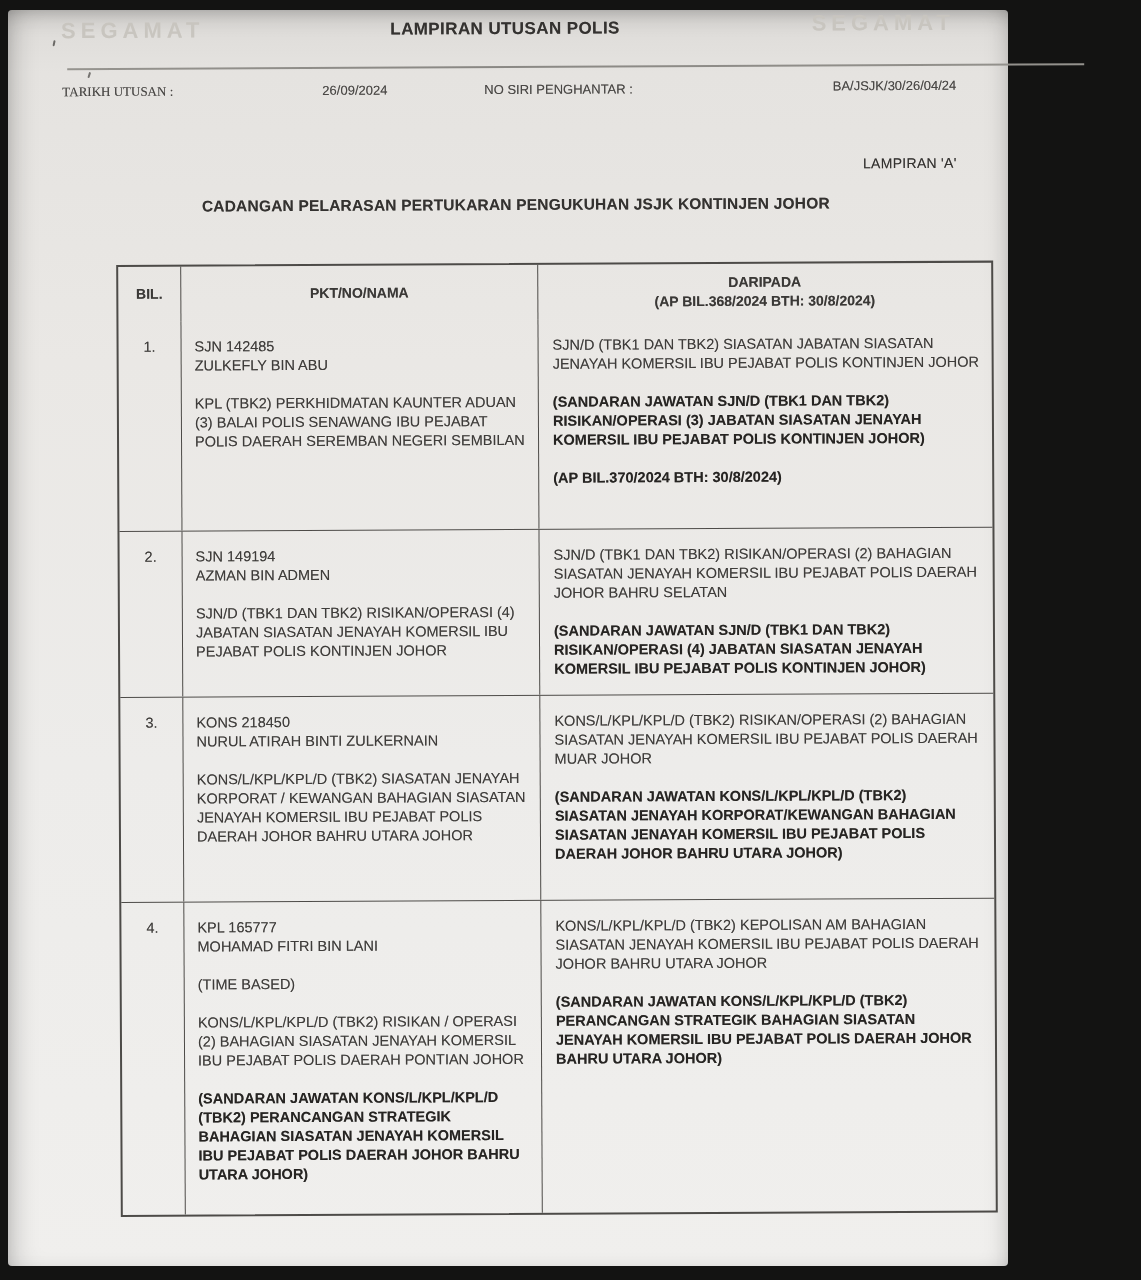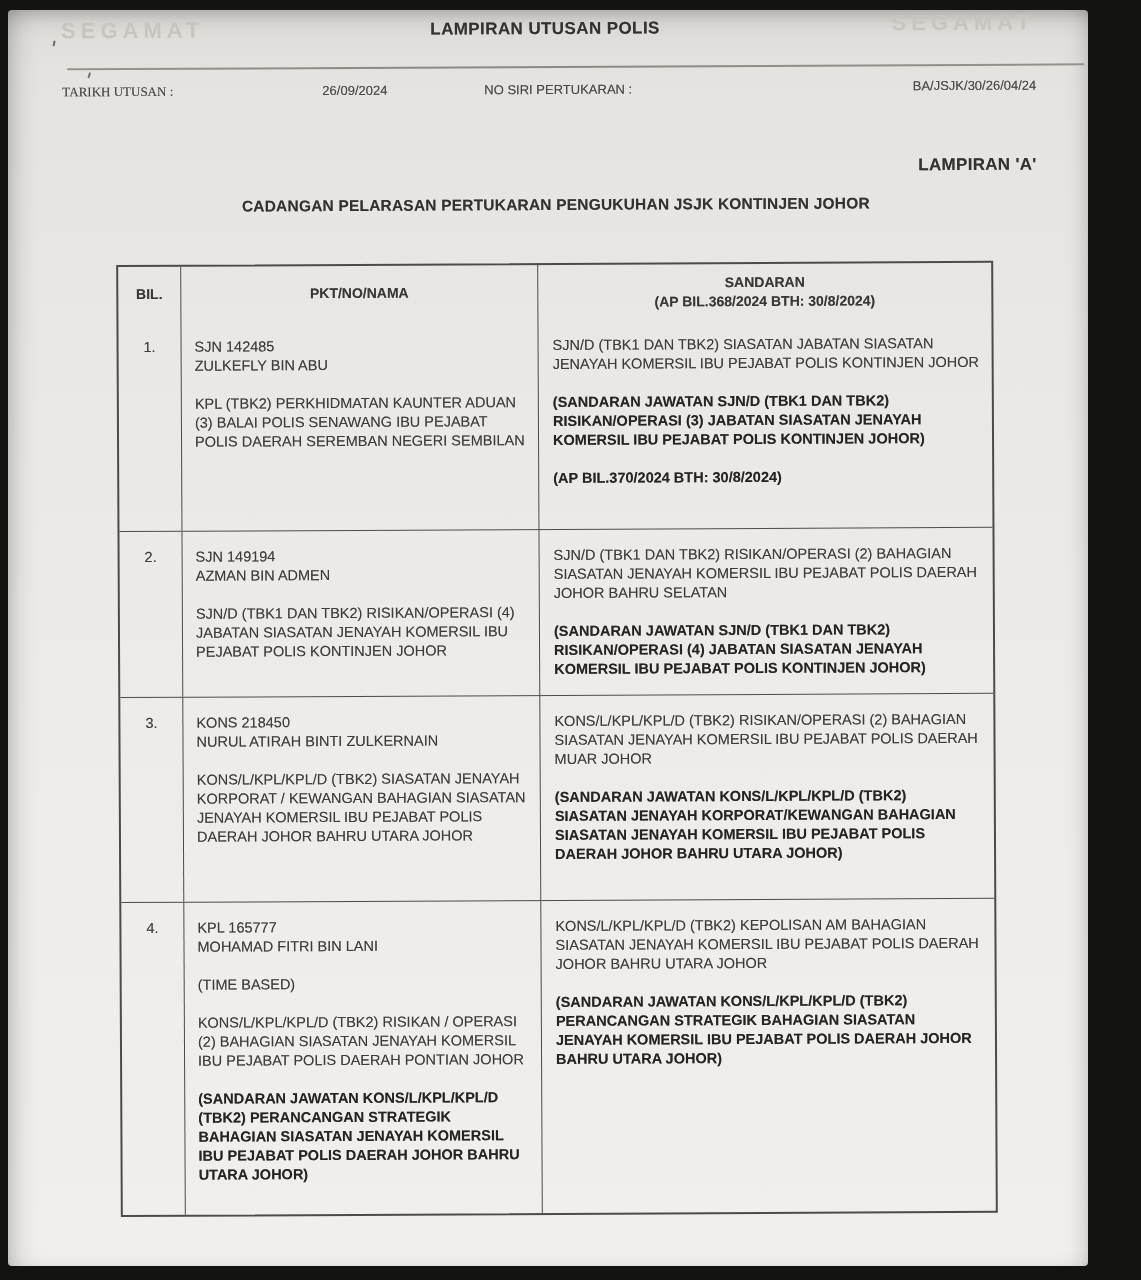--- a/index.html
+++ b/index.html
@@ -7,21 +7,21 @@
     --muted:#4a4846; --watermark:#c8c5bf; --backdrop:#131312;
   }
   *{margin:0;padding:0;box-sizing:border-box;}
   html,body{background:#000;}
   .screen{
     position:relative;width:1141px;height:1280px;overflow:hidden;
     background:var(--backdrop);
     font-family:"Liberation Sans","DejaVu Sans",sans-serif;
   }
   .paper{
-    position:absolute;left:8px;top:10px;width:1080px;height:1256px;
+    position:absolute;left:8px;top:10px;width:1000px;height:1256px;
     background:linear-gradient(180deg,#dcdad7 0%,#e5e3e0 5%,#eae8e5 28%,#edecea 60%,#f0efed 100%);
     border-radius:4px;
     box-shadow:inset 18px 0 30px -18px rgba(0,0,0,.28),
                inset -14px 0 26px -16px rgba(0,0,0,.22),
                inset 0 16px 28px -18px rgba(0,0,0,.32);
   }
   .content{
     position:absolute;inset:0;
     transform:rotate(-0.28deg);transform-origin:50% 50%;
     color:var(--ink);
@@ -43,21 +43,21 @@
     position:absolute;left:62px;top:56px;width:1017px;height:2px;
     background:linear-gradient(90deg,#96948f,#8a8884 40%,#94928d);
   }
   .meta{position:absolute;left:0;top:72px;width:100%;font-size:13px;color:var(--muted);}
   .m-tarikh{position:absolute;left:57px;top:0;font-family:Liberation Serif, serif;}
   .m-date{position:absolute;left:317px;top:0;}
   .m-siri{position:absolute;left:479px;top:0;}
   .m-ref{position:absolute;right:49px;top:-2px;}
   .lampiran-a{
     position:absolute;right:49px;top:147px;
-    font-size:17px;font-weight:700;color:#343230;letter-spacing:.3px;
+    font-size:14px;font-weight:400;color:#343230;letter-spacing:.3px;
   }
   .subtitle{
     position:absolute;left:20px;right:0;top:186px;text-align:center;
     font-size:15.5px;font-weight:700;color:#343230;letter-spacing:.2px;
   }
   .table{
     position:absolute;left:110px;top:253px;width:877px;
     border:2px solid var(--border);
     font-size:14.5px;line-height:19px;
   }
@@ -92,34 +92,34 @@
       <div class="doc-title">LAMPIRAN UTUSAN POLIS</div>
 
       <div class="speck1"></div>
       <div class="speck2"></div>
 
       <div class="rule"></div>
 
       <div class="meta">
         <span class="m-tarikh">TARIKH UTUSAN :</span>
         <span class="m-date">26/09/2024</span>
-        <span class="m-siri">NO SIRI PERTUKARAN :</span>
+        <span class="m-siri">NO SIRI PENGHANTAR :</span>
         <span class="m-ref">BA/JSJK/30/26/04/24</span>
       </div>
 
       <div class="lampiran-a">LAMPIRAN 'A'</div>
 
       <div class="subtitle">CADANGAN PELARASAN PERTUKARAN PENGUKUHAN JSJK KONTINJEN JOHOR</div>
 
       <div class="table">
         <div class="trow thead">
           <div class="cell c-bil">BIL.</div>
           <div class="cell c-name">PKT/NO/NAMA</div>
           <div class="cell c-from">
-            <div>SANDARAN</div>
+            <div>DARIPADA</div>
             <div>(AP BIL.368/2024 BTH: 30/8/2024)</div>
           </div>
         </div>
         <div id="tbody">
             <div class="trow">
               <div class="cell c-bil">1.</div>
               <div class="cell c-name">
                 <div class="p">SJN 142485
 ZULKEFLY BIN ABU</div>
                 <div class="p">KPL (TBK2) PERKHIDMATAN KAUNTER ADUAN (3) BALAI POLIS SENAWANG IBU PEJABAT POLIS DAERAH SEREMBAN NEGERI SEMBILAN</div>

